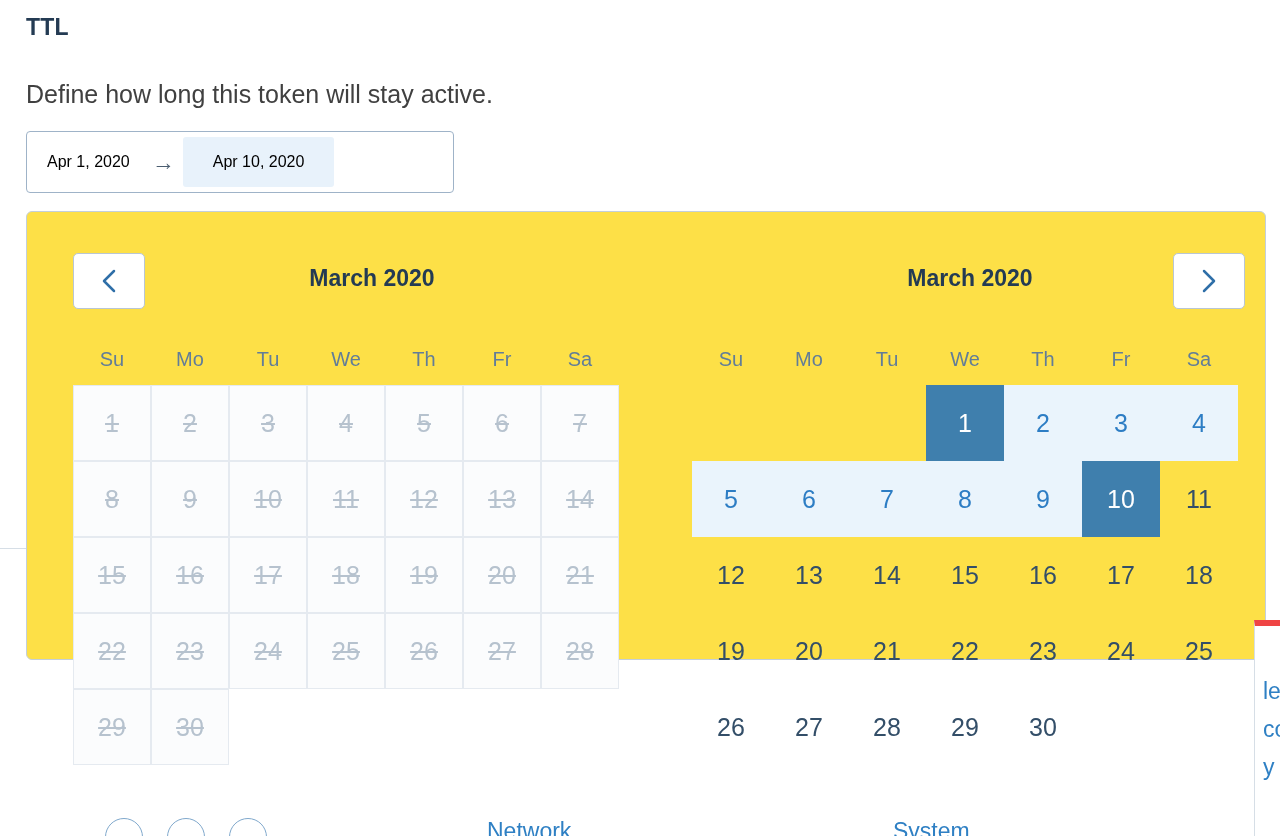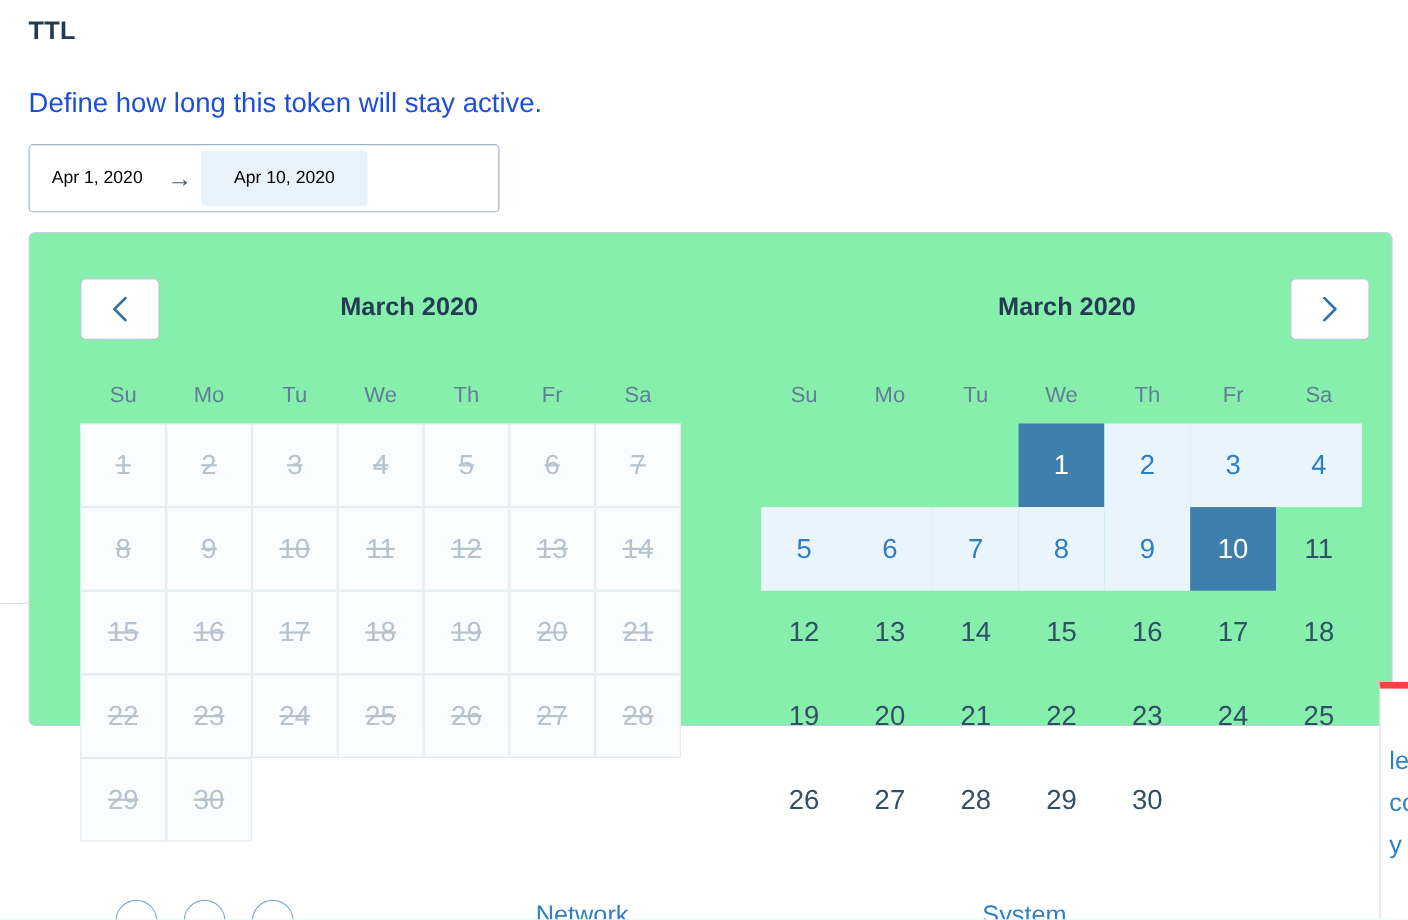--- a/index.html
+++ b/index.html
@@ -29,21 +29,21 @@
     color: #243b53;
     letter-spacing: 0.2px;
   }
 
   .section-desc {
     position: absolute;
     left: 26px;
     top: 80px;
     font-size: 25px;
     font-weight: normal;
-    color: #1d4ed8;
+    color: #404040;
   }
 
   
   .range-input {
     position: absolute;
     left: 26px;
     top: 131px;
     width: 428px;
     height: 62px;
     box-sizing: border-box;
@@ -82,21 +82,21 @@
   
   .calendar-popover {
     position: absolute;
     left: 26px;
     top: 211px;
     width: 1240px;
     height: 449px;
     box-sizing: border-box;
     border: 1px solid #c3cfdb;
     border-radius: 6px;
-    background: #86efac;
+    background: #fde047;
   }
 
   .cal-header {
     position: relative;
     height: 130px;
   }
 
   .nav-btn {
     position: absolute;
     top: 41px;

